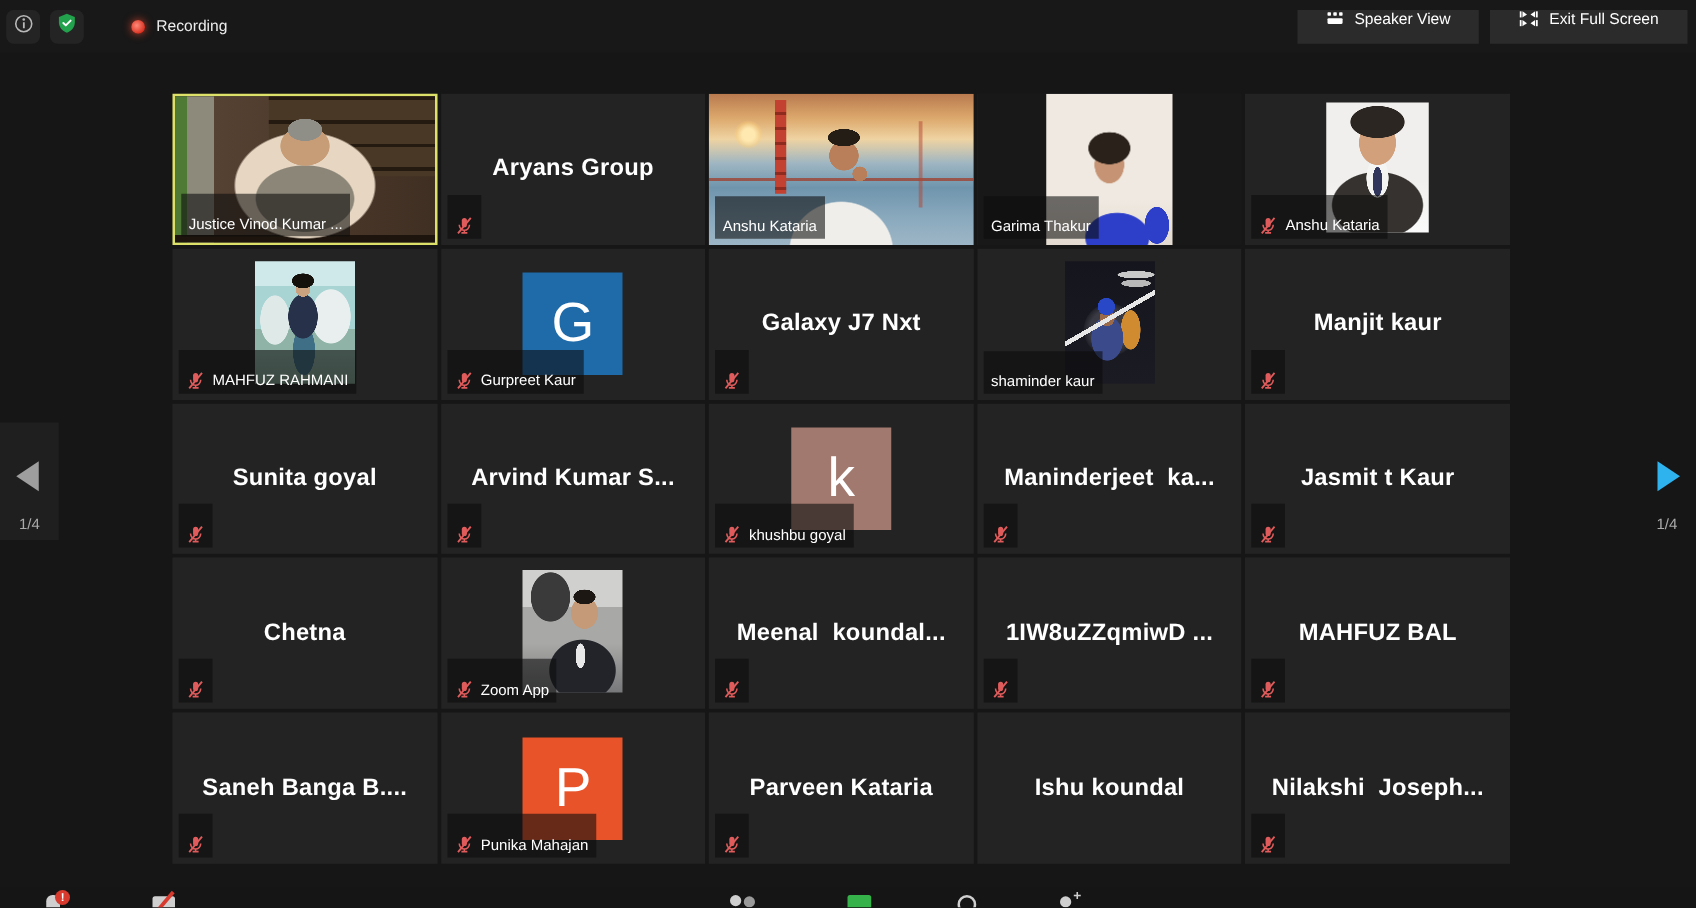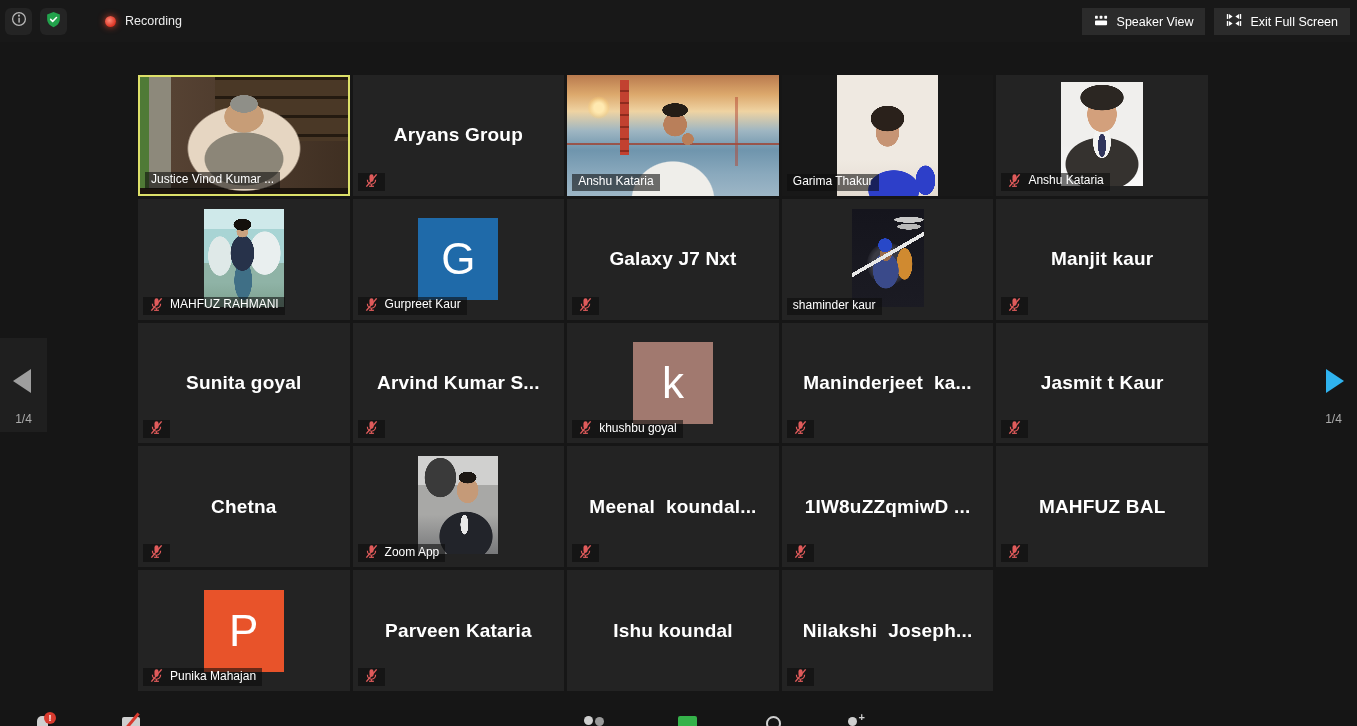--- a/index.html
+++ b/index.html
@@ -17,29 +17,29 @@
     --tile-bg:#232323;
   }
 
   
   .topbar{position:absolute;left:0;top:0;right:0;height:42px;display:flex;align-items:center;padding-left:5px;background:#181818;}
   .chip{width:27px;height:27px;border-radius:6px;background:#242424;display:flex;align-items:center;justify-content:center;margin-right:8px;}
   .rec-group{display:flex;align-items:center;gap:9px;margin-left:30px;}
   .rec-dot{width:11px;height:11px;border-radius:50%;background:radial-gradient(circle at 40% 40%, #ff8a78, #d92f1f 72%);box-shadow:0 0 7px rgba(235,70,45,.85);}
   .rec-text{font-size:12.5px;color:#ececec;}
   .top-buttons{position:absolute;top:8px;right:7px;display:flex;gap:9px;}
-  .tbtn{display:flex;align-items:center;gap:8px;height:27px;padding:0 12px;background:#2b2b2b;color:#fff;font-size:12.5px;border:none;cursor:pointer;}
+  .tbtn{display:flex;gap:8px;height:27px;padding:0 23px;background:#2b2b2b;color:#fff;font-size:12.5px;border:none;cursor:pointer;}
 
   
   .grid{position:absolute;left:138px;top:75px;width:1070px;height:616px;display:grid;grid-template-columns:repeat(5,1fr);grid-template-rows:repeat(5,1fr);gap:3px;}
   .tile{position:relative;background:var(--tile-bg);overflow:hidden;}
   .tile.active-speaker{border:2px solid var(--active-speaker-border);}
   .scene{position:absolute;inset:0;}
   .center-name{position:absolute;inset:0;display:flex;align-items:center;justify-content:center;font-weight:700;font-size:19px;letter-spacing:.2px;color:#fff;white-space:pre;}
-  .tile-footer{position:absolute;left:5px;bottom:5px;display:flex;align-items:center;gap:6px;background:rgba(12,12,12,.58);padding:0 6px 3px;z-index:6;}
+  .tile-footer{position:absolute;left:5px;bottom:5px;display:flex;align-items:center;gap:6px;background:rgba(12,12,12,.58);padding:17px 6px 3px;z-index:6;}
   .name-label{color:#fff;font-size:12px;white-space:pre;}
   .mic-muted{display:inline-flex;color:var(--muted-mic);}
 
   
   .avatar-letter{display:none;position:absolute;left:50%;top:50%;transform:translate(-50%,-50%);width:80px;height:82px;color:#fff;font-size:44px;font-weight:400;align-items:center;justify-content:center;}
 
   
   .scene-plain{background:var(--tile-bg);}
 
   .scene-office{background:linear-gradient(90deg,#4f7a36 0,#4f7a36 4.5%,#8d897b 4.5%,#8d897b 15%,#564233 15%,#3f2f22 100%);}
@@ -516,20 +516,38 @@
           <path d="M5 10 a6 6.5 0 0 0 12 0" fill="none" stroke="currentColor" stroke-width="1.8"></path>
           <line x1="11" y1="16.5" x2="11" y2="19" stroke="currentColor" stroke-width="1.8"></line>
           <line x1="7.5" y1="19.5" x2="14.5" y2="19.5" stroke="currentColor" stroke-width="1.8"></line>
           <line x1="3.5" y1="20" x2="18.5" y2="2" stroke="currentColor" stroke-width="2.2"></line>
         </svg>
       </span>
 
     </div>
   </div>
     <div class="tile">
+    <div class="scene scene-plain">
+      
+    </div>
+    <div class="center-name">Saneh Banga B....</div>
+    <div class="tile-footer">
+      <span class="mic-muted">
+        <svg viewBox="0 0 22 22" width="15" height="15">
+          <rect x="8" y="2" width="6" height="11" rx="3" fill="currentColor"></rect>
+          <path d="M5 10 a6 6.5 0 0 0 12 0" fill="none" stroke="currentColor" stroke-width="1.8"></path>
+          <line x1="11" y1="16.5" x2="11" y2="19" stroke="currentColor" stroke-width="1.8"></line>
+          <line x1="7.5" y1="19.5" x2="14.5" y2="19.5" stroke="currentColor" stroke-width="1.8"></line>
+          <line x1="3.5" y1="20" x2="18.5" y2="2" stroke="currentColor" stroke-width="2.2"></line>
+        </svg>
+      </span>
+
+    </div>
+  </div>
+    <div class="tile">
     <div class="scene scene-letter">
       <div class="avatar-letter" style="display: flex; background: rgb(232, 83, 42);">P</div>
     </div>
 
     <div class="tile-footer">
       <span class="mic-muted">
         <svg viewBox="0 0 22 22" width="15" height="15">
           <rect x="8" y="2" width="6" height="11" rx="3" fill="currentColor"></rect>
           <path d="M5 10 a6 6.5 0 0 0 12 0" fill="none" stroke="currentColor" stroke-width="1.8"></path>
           <line x1="11" y1="16.5" x2="11" y2="19" stroke="currentColor" stroke-width="1.8"></line>

